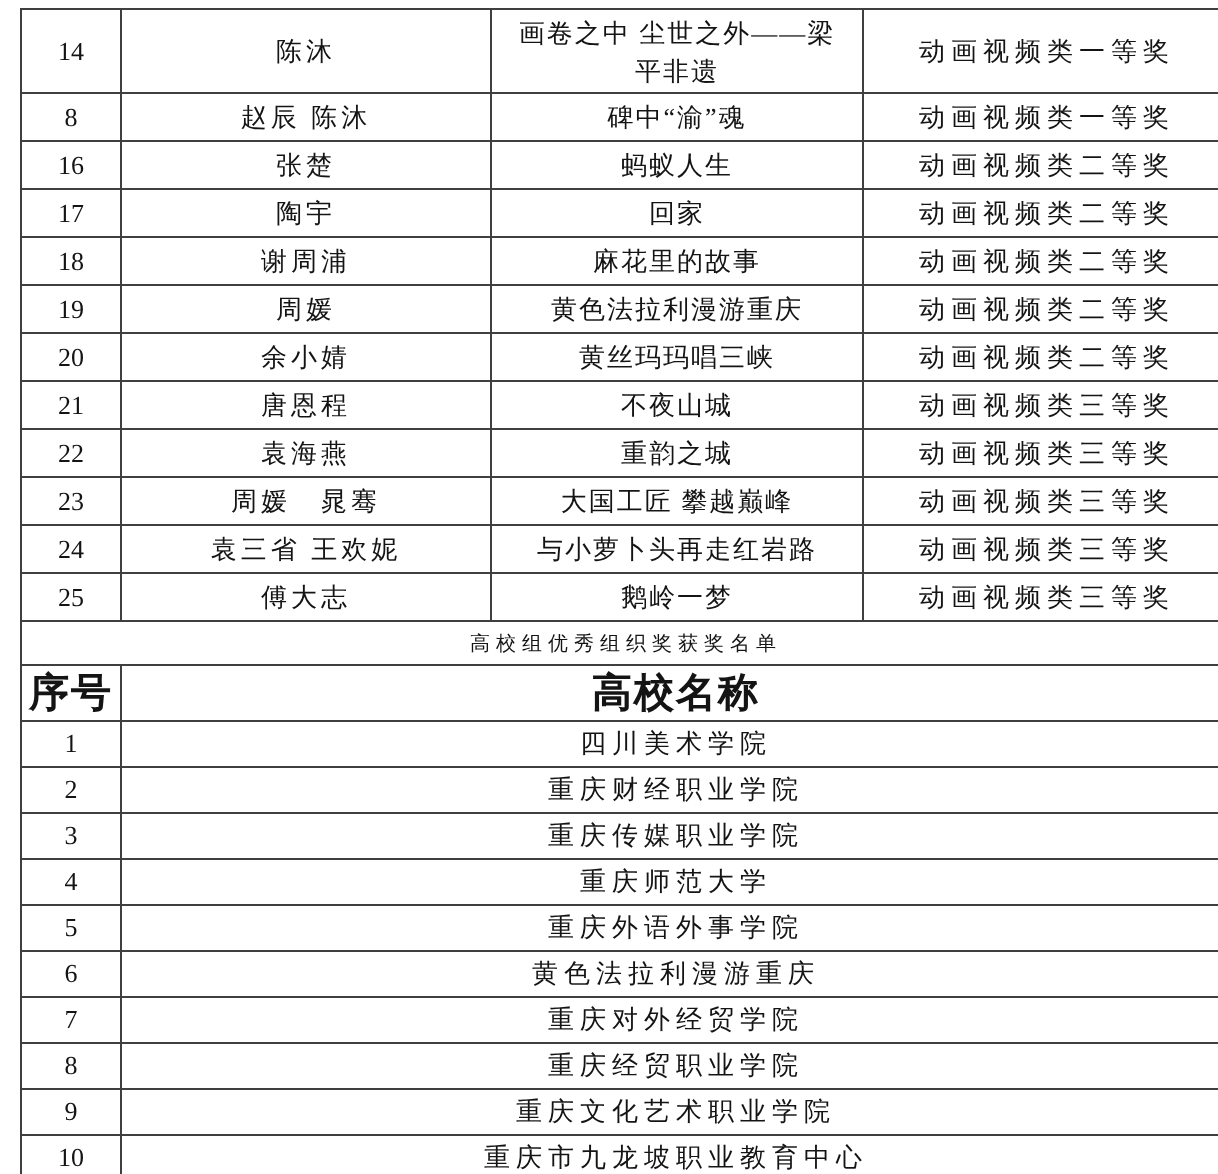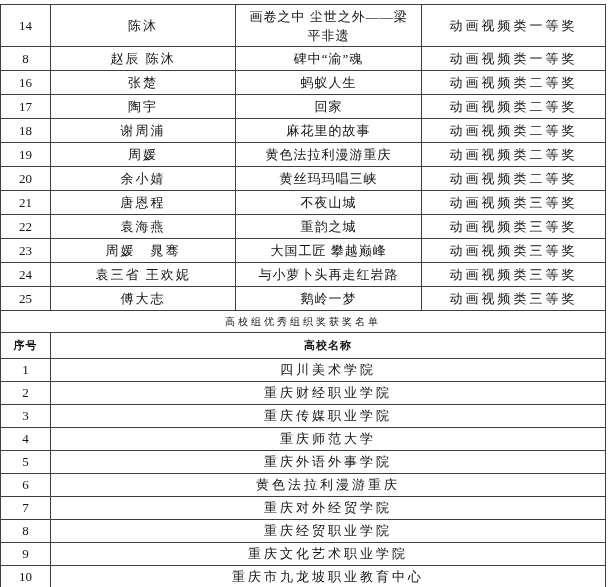--- a/index.html
+++ b/index.html
@@ -9,21 +9,21 @@
     width: 609px;
     height: 587px;
     overflow: hidden;
     font-family: "Liberation Serif", "DejaVu Serif", serif;
     color: #141414;
   }
   .page {
     box-sizing: border-box;
     width: 490px;
     height: 587px;
-    padding: 4px 2px 0 0;
+    padding: 4px 2px 0 10px;
     background: #ffffff;
   }
   table {
     border-collapse: collapse;
     table-layout: fixed;
     width: 605px;
   }
   td, th {
     border: 1px solid #3f3f3f;
     padding: 0 2px;
@@ -44,21 +44,21 @@
     height: 21px;
     font-family: "Liberation Sans", "DejaVu Sans", sans-serif;
     font-weight: normal;
     font-size: 10px;
     letter-spacing: 3px;
   }
   .orgs th.col-head {
     height: 25px;
     font-family: "Liberation Sans", "DejaVu Sans", sans-serif;
     font-weight: bold;
-    font-size: 11px;
+    font-size: 20px;
     letter-spacing: 1px;
   }
   .orgs td { height: 22px; font-size: 13px; }
   .orgs .seq-cell { letter-spacing: 0; }
   .orgs .university-cell { letter-spacing: 3px; border-radius: 10px; }
 </style>
 </head>
 <body>
 
 <div class="page">

